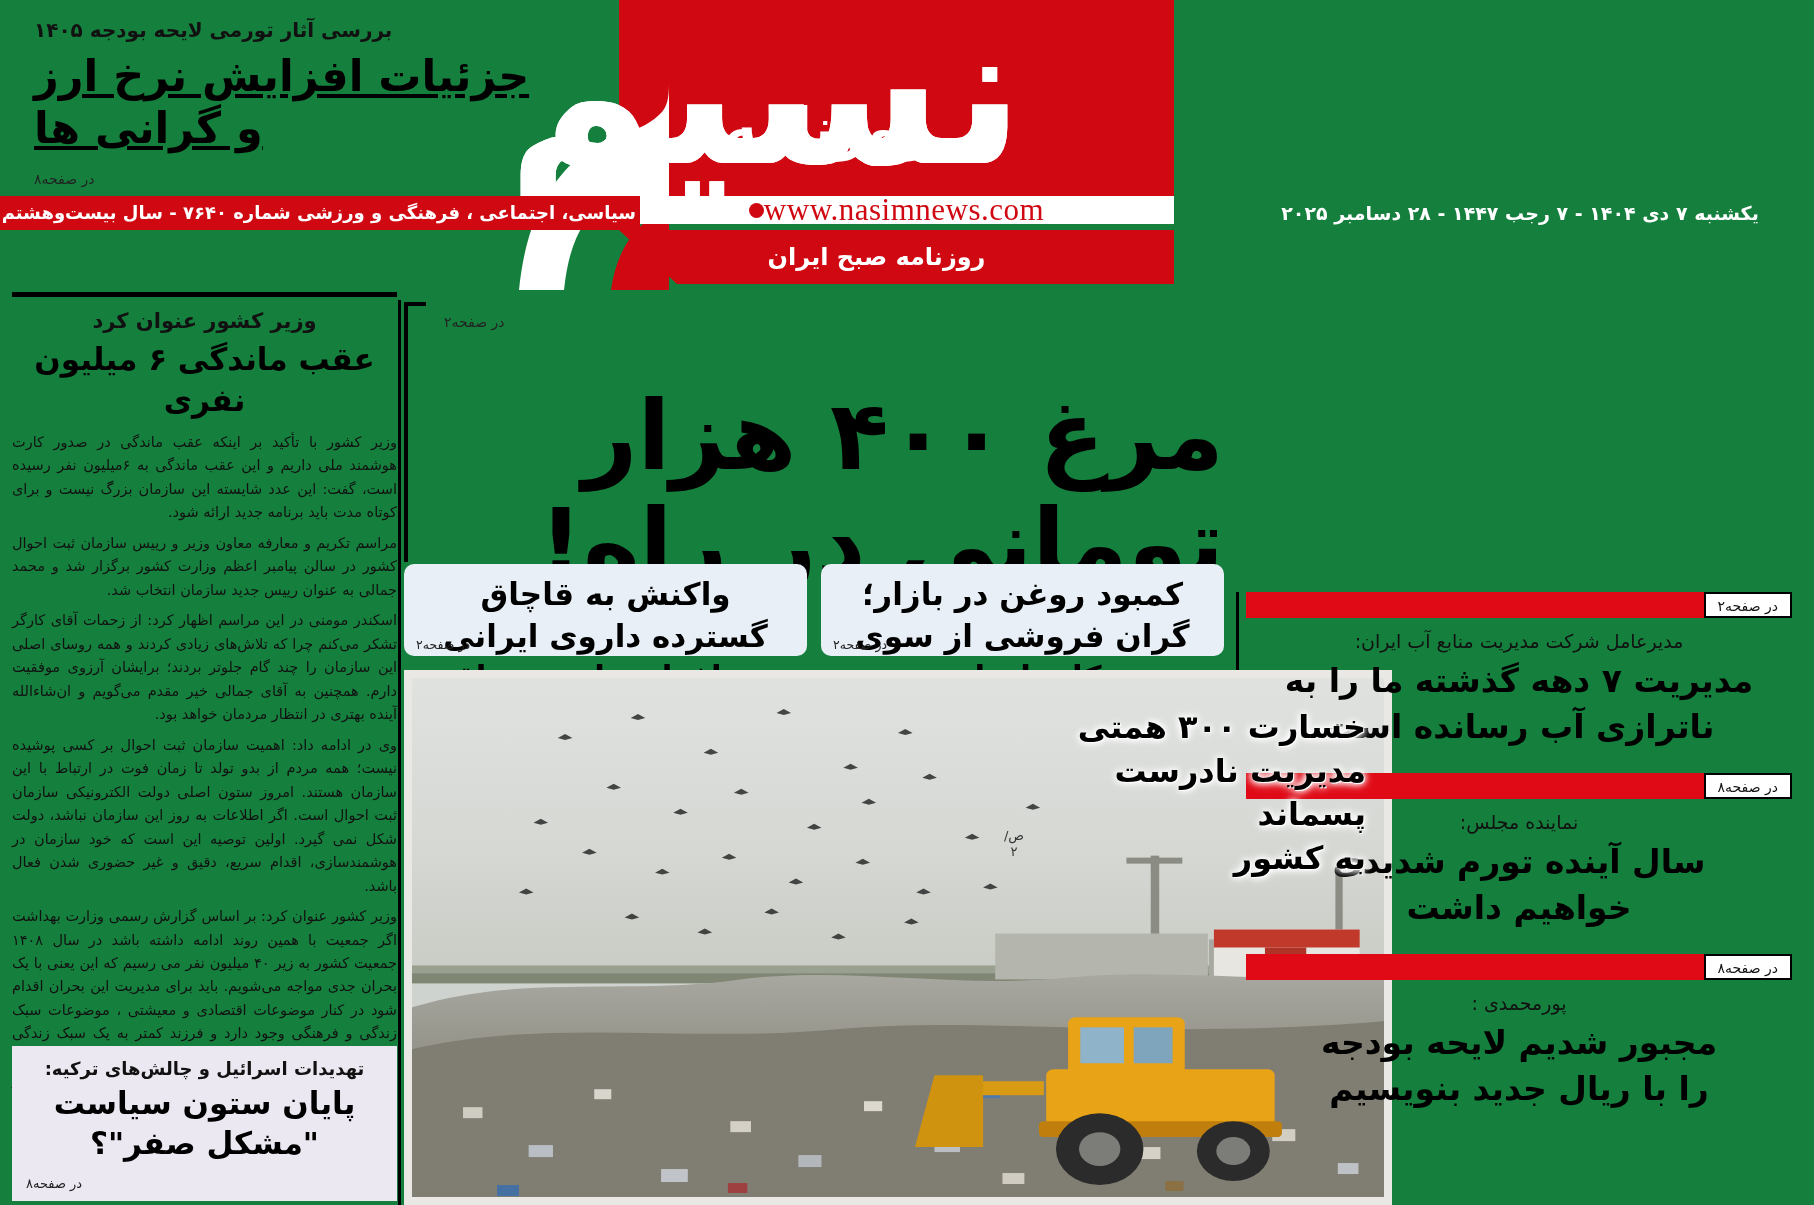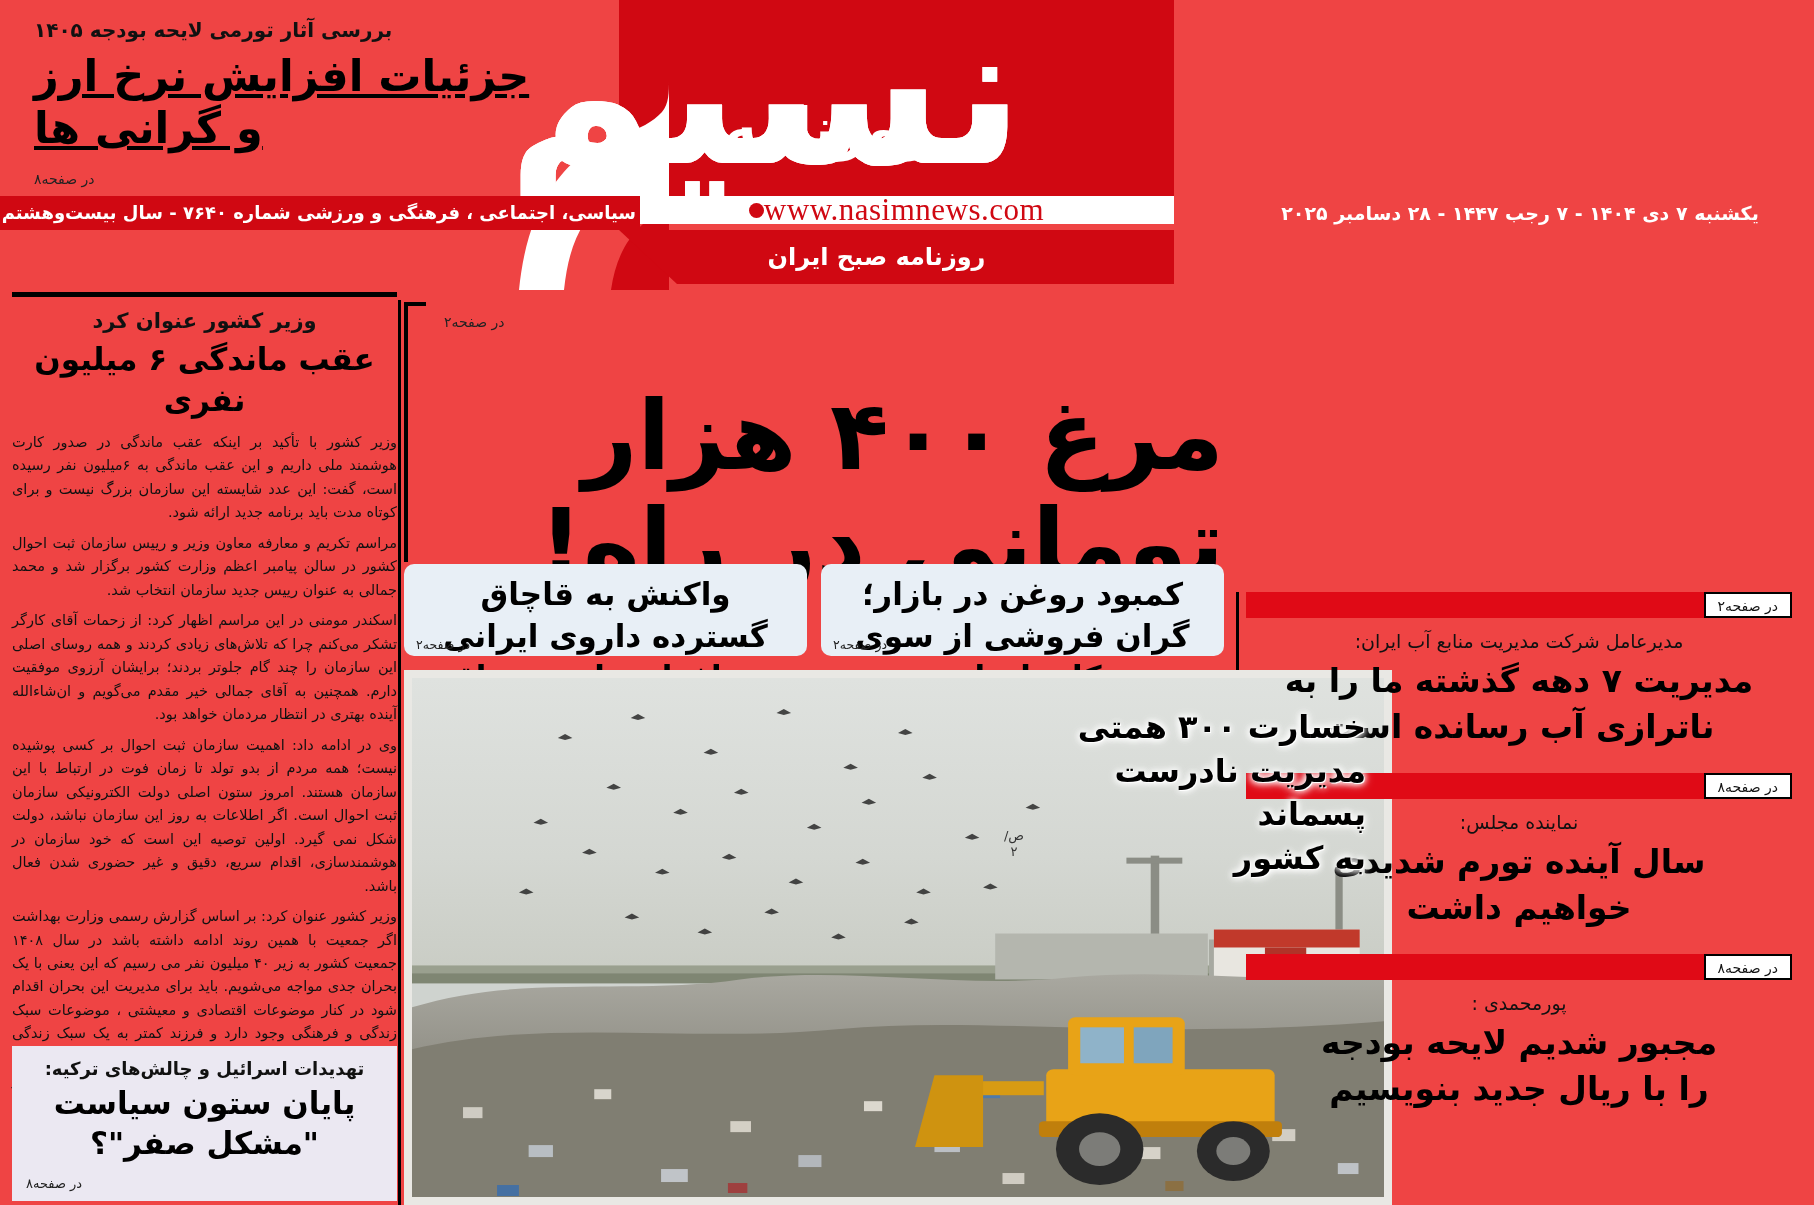--- a/index.html
+++ b/index.html
@@ -3,21 +3,21 @@
 <meta charset="utf-8">
 <title>Nasim Newspaper Front Page</title>
 <style>
   * { box-sizing: border-box; margin: 0; padding: 0; }
   html, body {
     width: 1814px; height: 1205px;
     background: #ffffff;
     font-family: "DejaVu Sans", "Liberation Sans", sans-serif;
     overflow: hidden;
   }
-  .page { position: relative; width: 1814px; height: 1205px; background: #ef4444; }
+  .page { position: relative; width: 1814px; height: 1205px; background: #15803d; }
 
   
   .masthead { position: absolute; top: 0; left: 0; width: 1814px; height: 290px; }
 
   
   .teaser-top {
     position: absolute; top: 18px; right: 1120px; width: 660px;
     text-align: left; direction: rtl;
   }
   .teaser-top .kicker {

